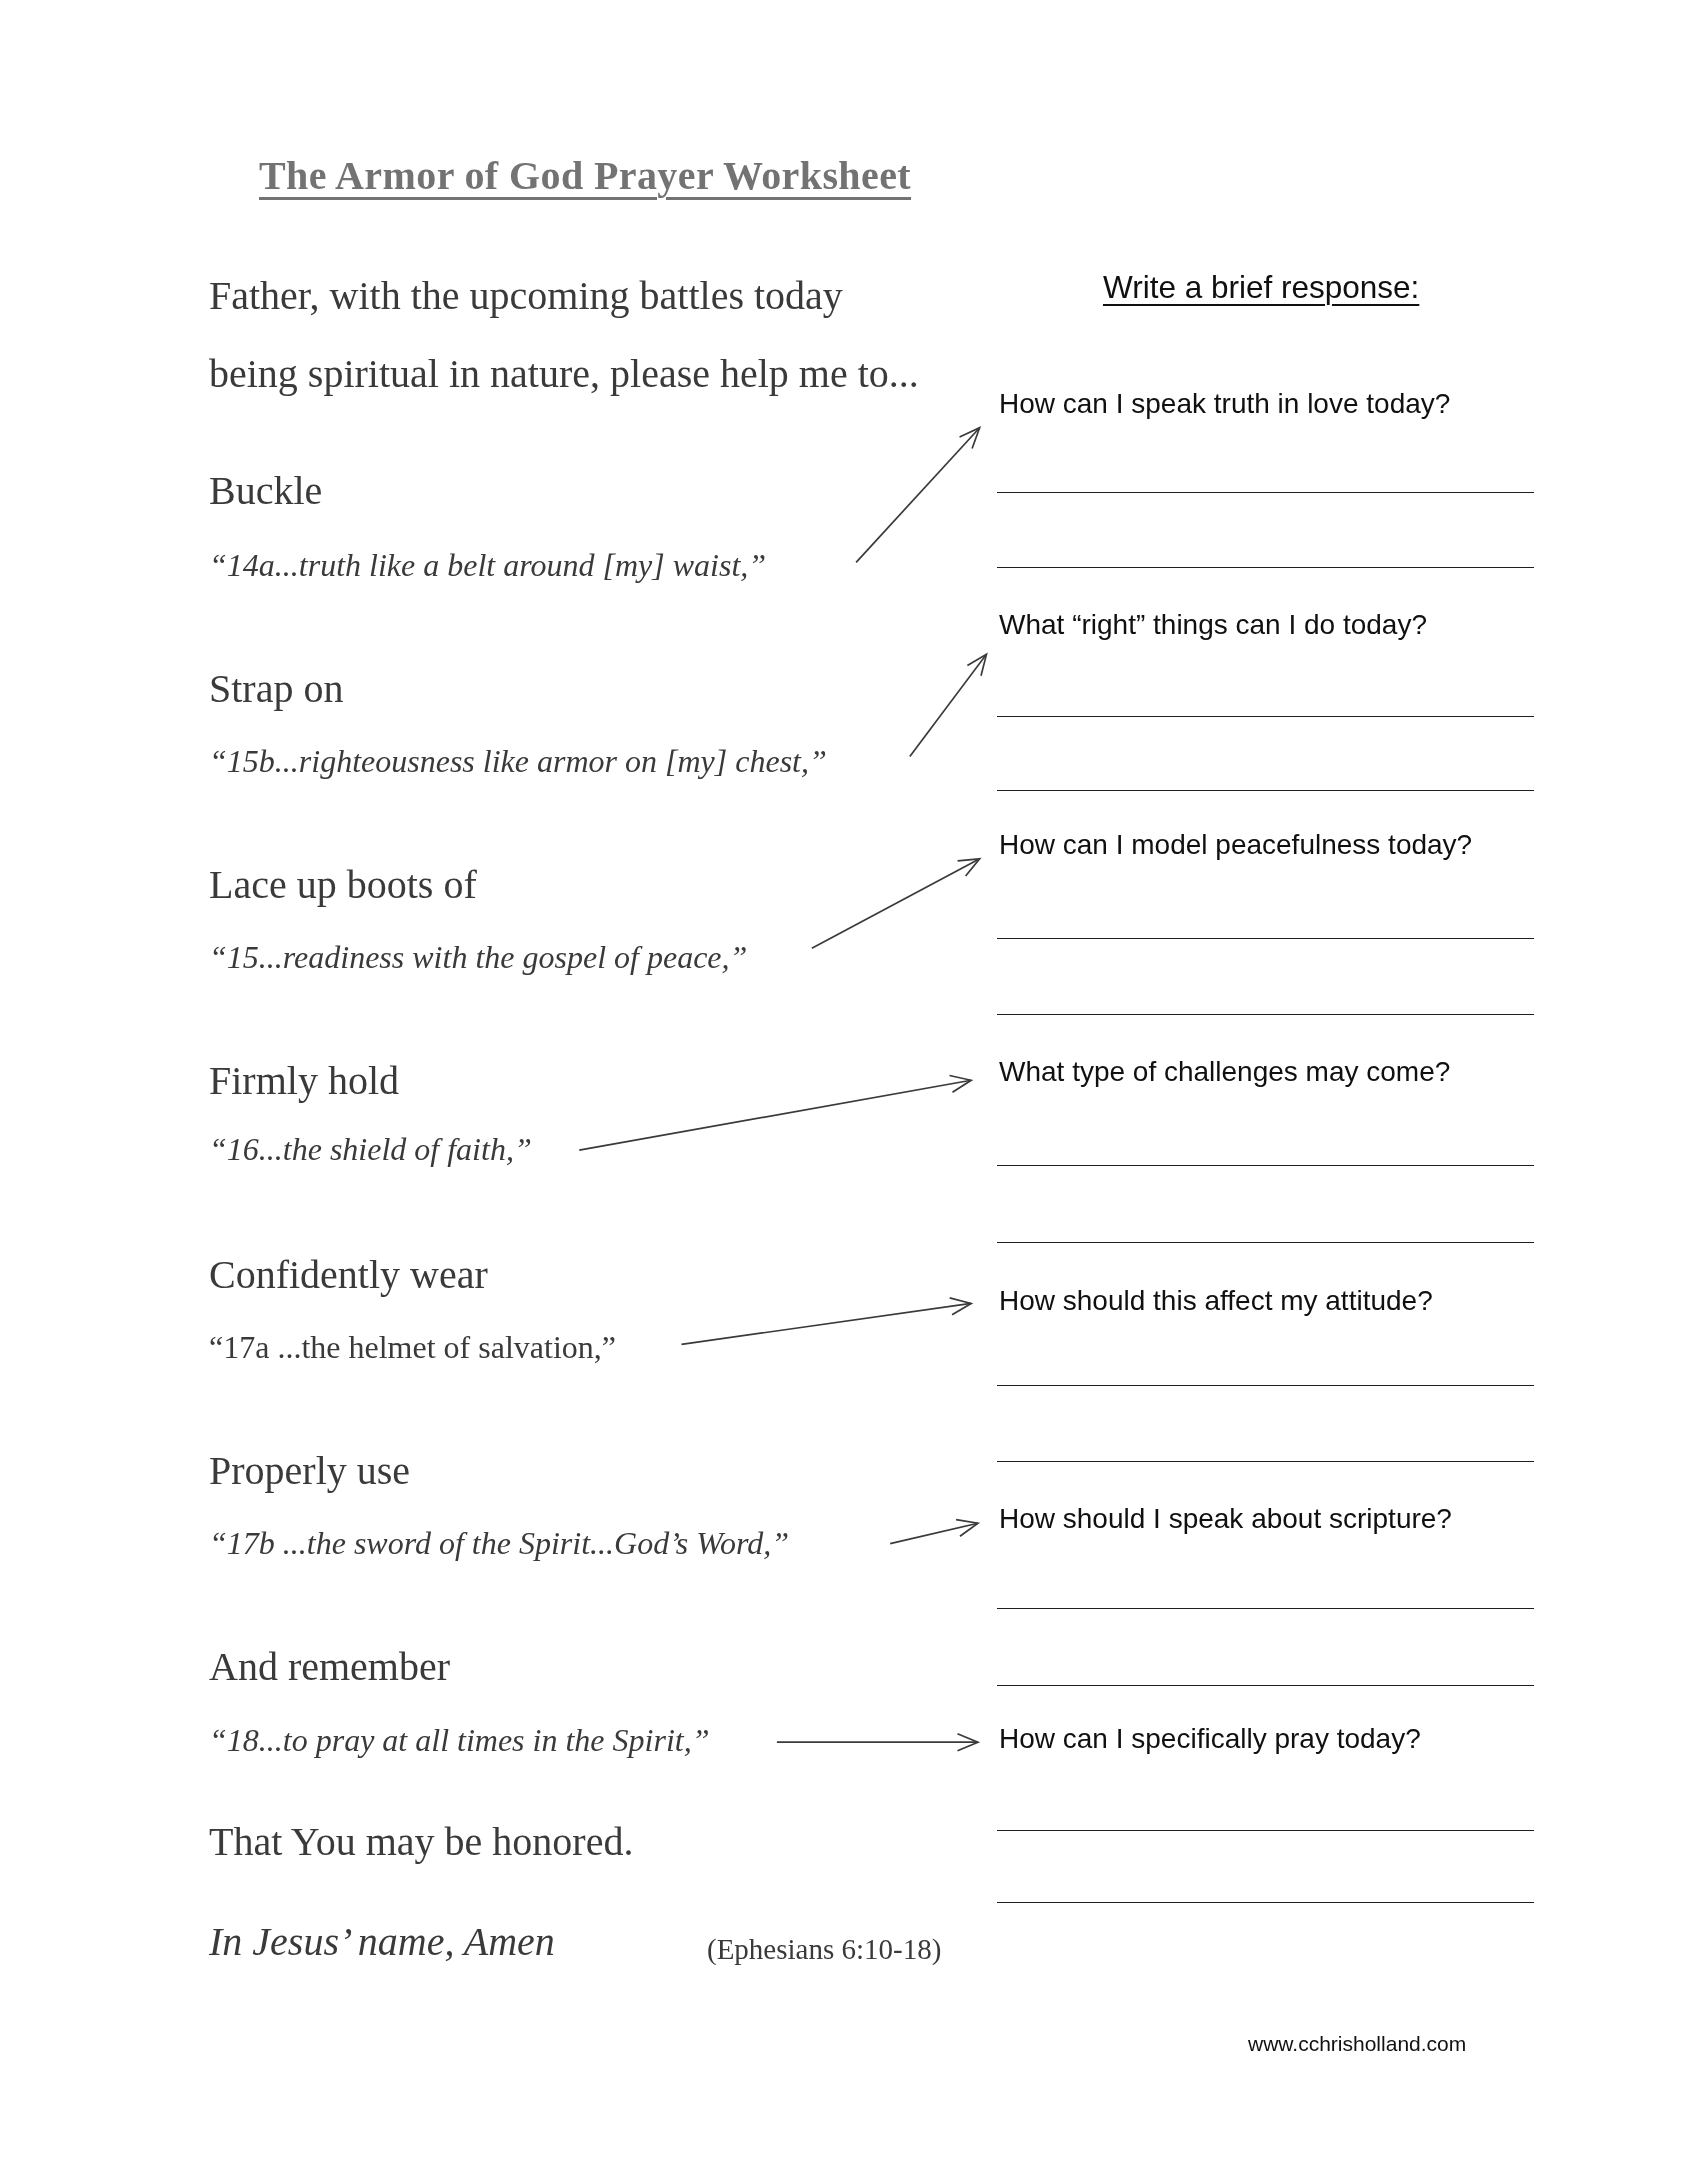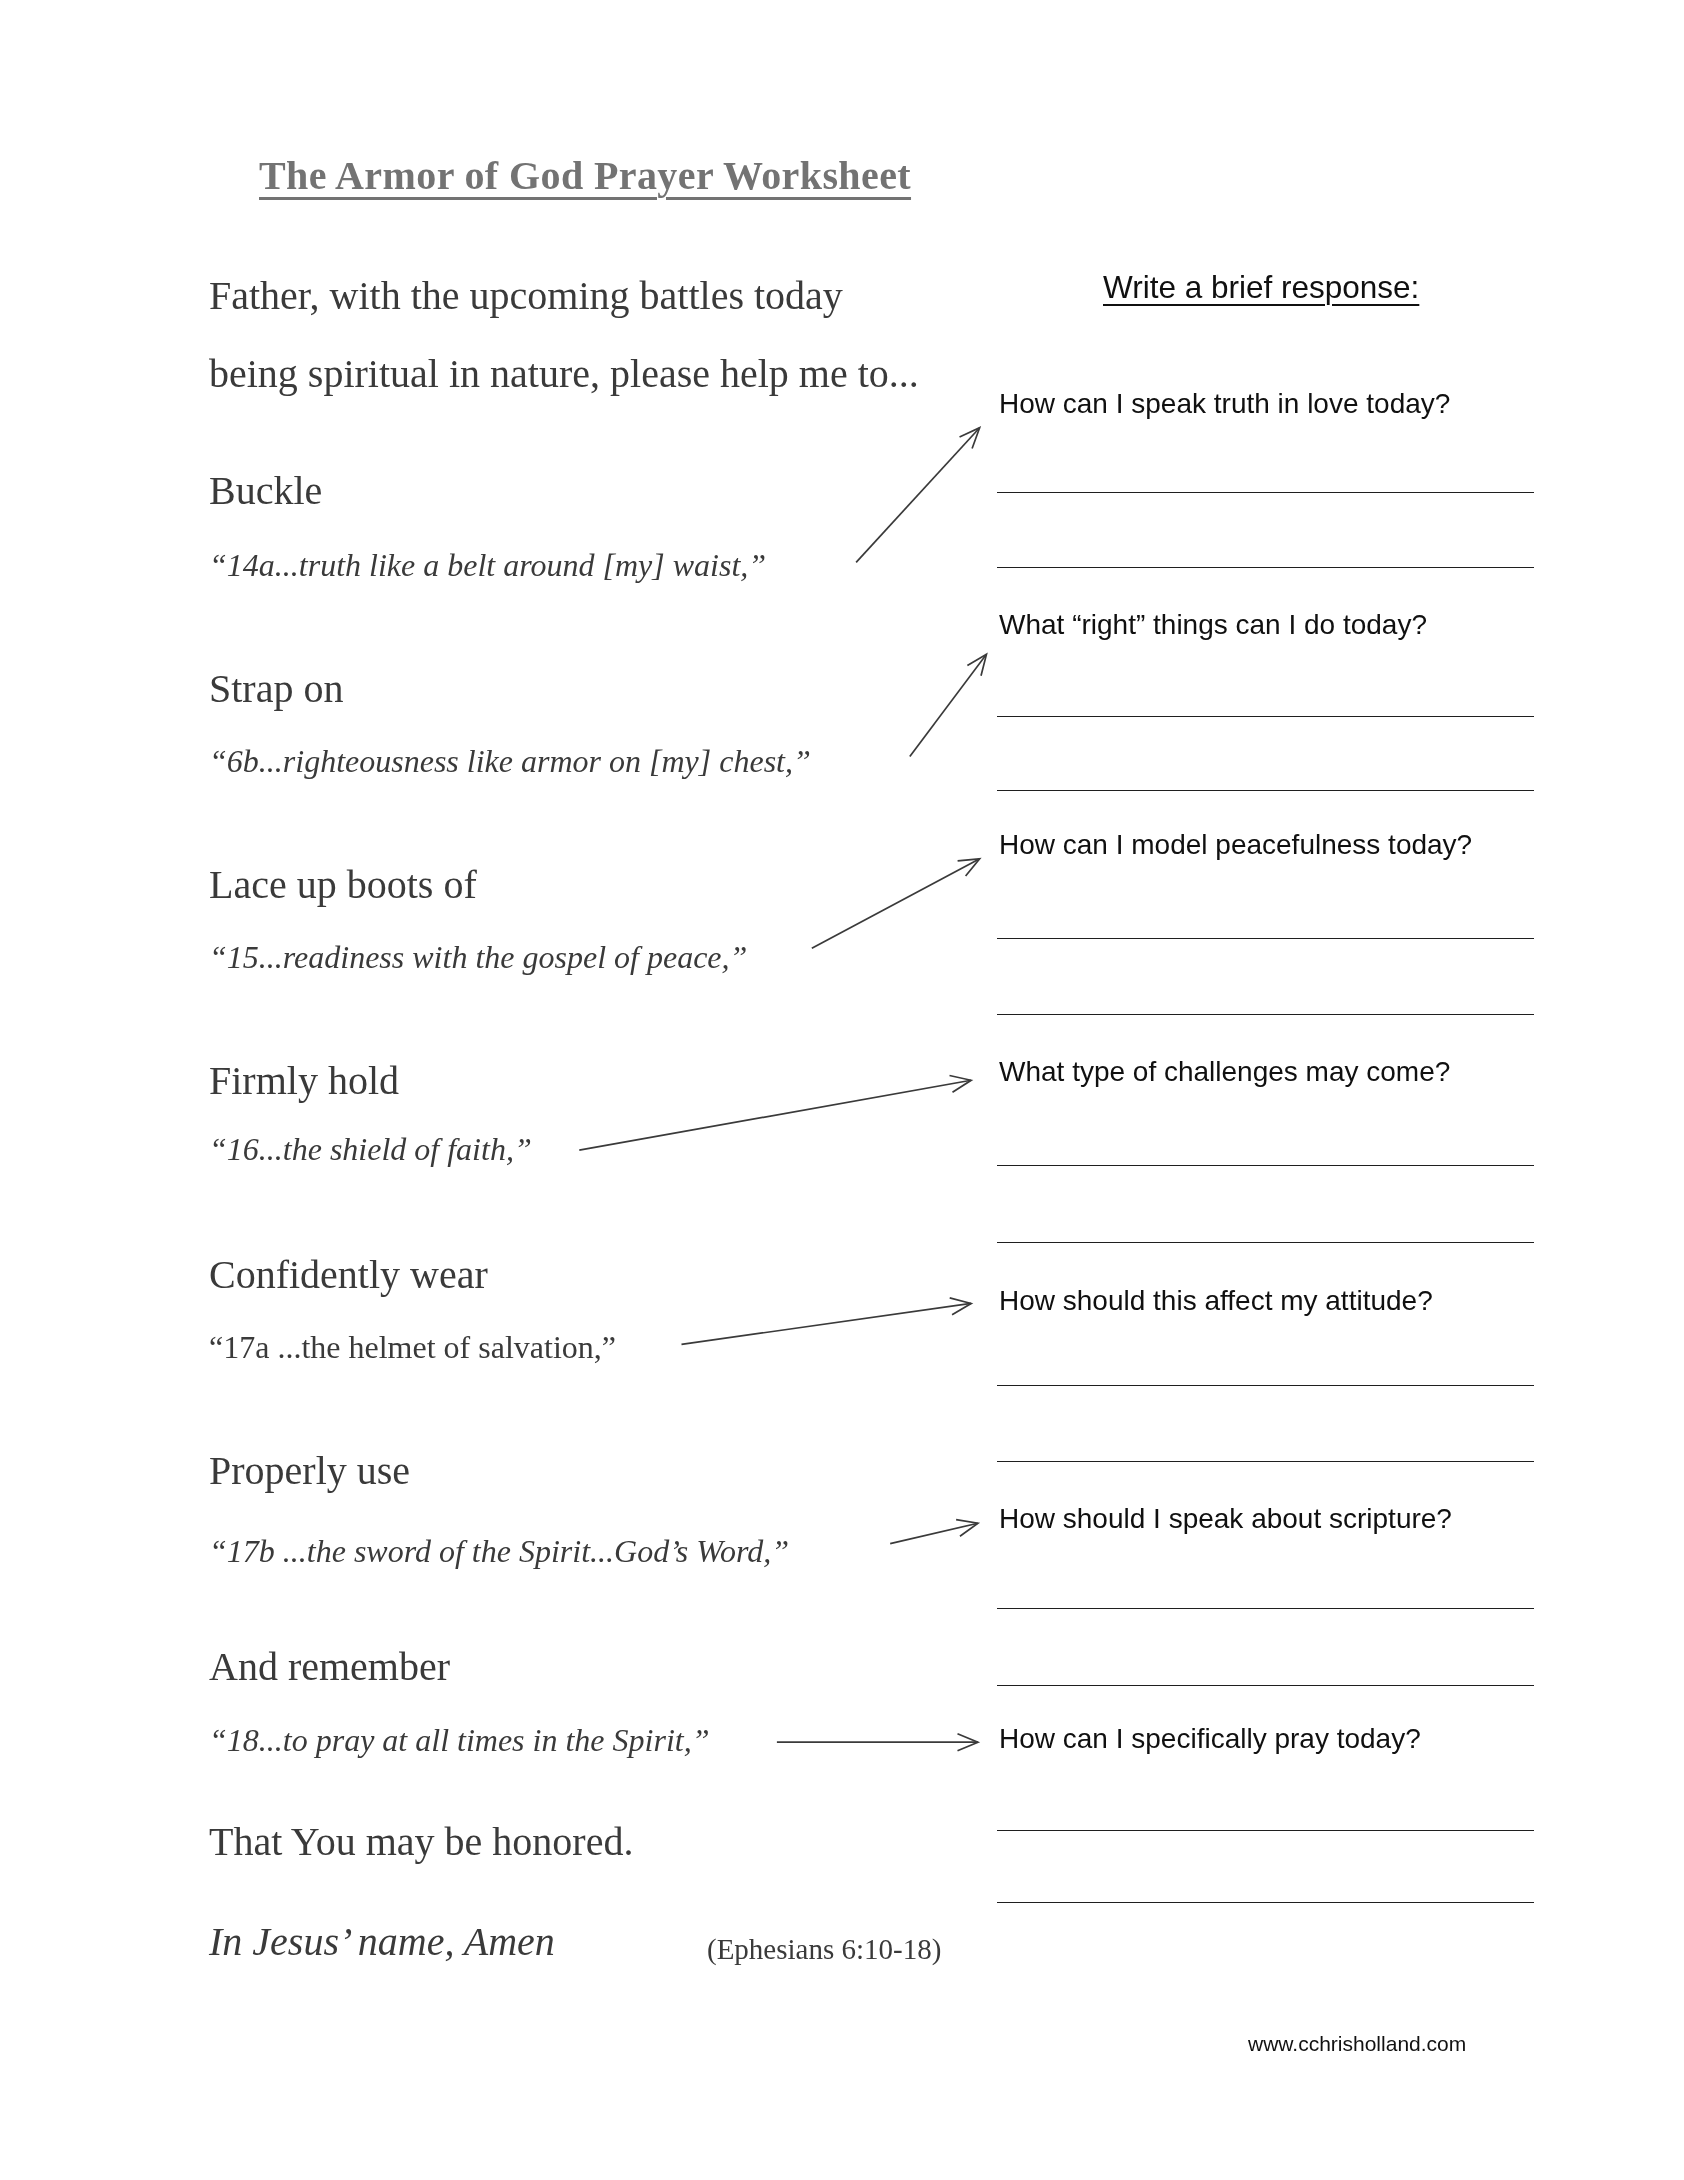--- a/index.html
+++ b/index.html
@@ -76,33 +76,33 @@
 
 <div class="abs title" style="left:259px; top:153px;">The Armor of God Prayer Worksheet</div>
 
 <div class="abs serif" style="left:209px; top:273px;">Father, with the upcoming battles today</div>
 <div class="abs serif" style="left:209px; top:351px;">being spiritual in nature, please help me to...</div>
 
 <div class="abs serif" style="left:209px; top:468px;">Buckle</div>
 <div class="abs quote" style="left:209px; top:547px;">“14a...truth like a belt around [my] waist,”</div>
 
 <div class="abs serif" style="left:209px; top:666px;">Strap on</div>
-<div class="abs quote" style="left:209px; top:743px;">“6b...righteousness like armor on [my] chest,”</div>
+<div class="abs quote" style="left:209px; top:743px;">“15b...righteousness like armor on [my] chest,”</div>
 
 <div class="abs serif" style="left:209px; top:862px;">Lace up boots of</div>
 <div class="abs quote" style="left:209px; top:939px;">“15...readiness with the gospel of peace,”</div>
 
 <div class="abs serif" style="left:209px; top:1058px;">Firmly hold</div>
 <div class="abs quote" style="left:209px; top:1131px;">“16...the shield of faith,”</div>
 
 <div class="abs serif" style="left:209px; top:1252px;">Confidently wear</div>
 <div class="abs quote upright" style="left:209px; top:1329px;">“17a ...the helmet of salvation,”</div>
 
 <div class="abs serif" style="left:209px; top:1448px;">Properly use</div>
-<div class="abs quote" style="left:209px; top:1525px;margin-top:8px;">“17b ...the sword of the Spirit...God’s Word,”</div>
+<div class="abs quote" style="left:209px; top:1525px;">“17b ...the sword of the Spirit...God’s Word,”</div>
 
 <div class="abs serif" style="left:209px; top:1644px;">And remember</div>
 <div class="abs quote" style="left:209px; top:1722px;">“18...to pray at all times in the Spirit,”</div>
 
 <div class="abs serif" style="left:209px; top:1819px;">That You may be honored.</div>
 <div class="abs serif" style="left:209px; top:1919px;font-style:italic;">In Jesus’ name, Amen</div>
 <div class="abs reference" style="left:707px; top:1921px;margin-top:12px;">(Ephesians 6:10-18)</div>
 
 <div class="abs resp-header" style="left:1103px; top:269px;">Write a brief response:</div>
 

